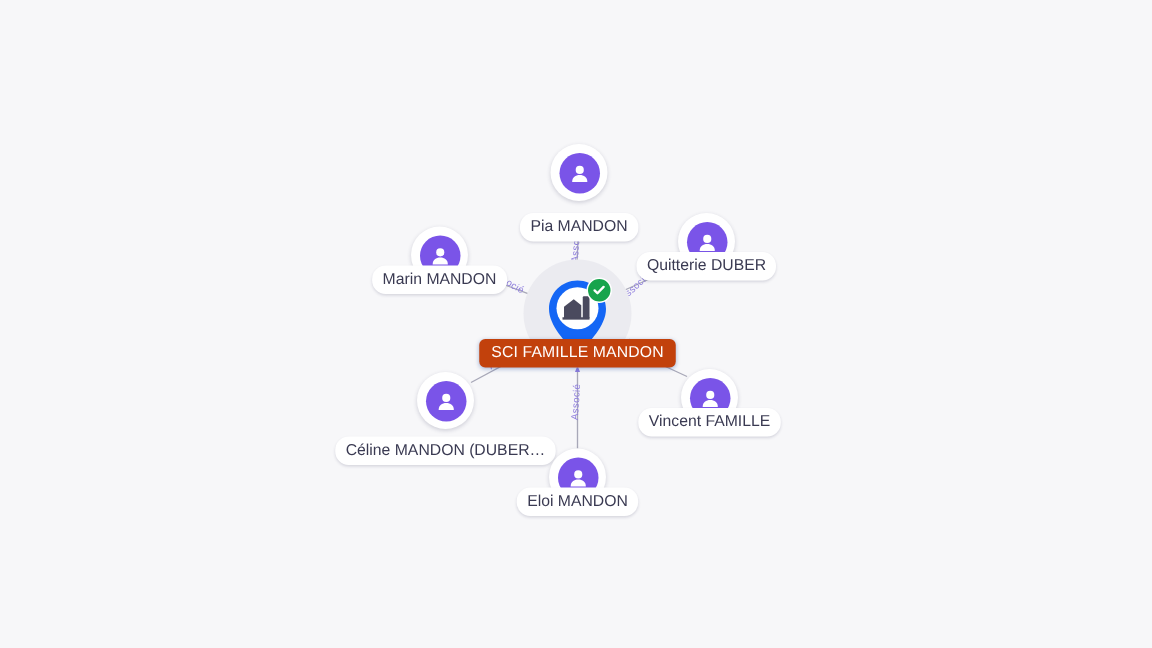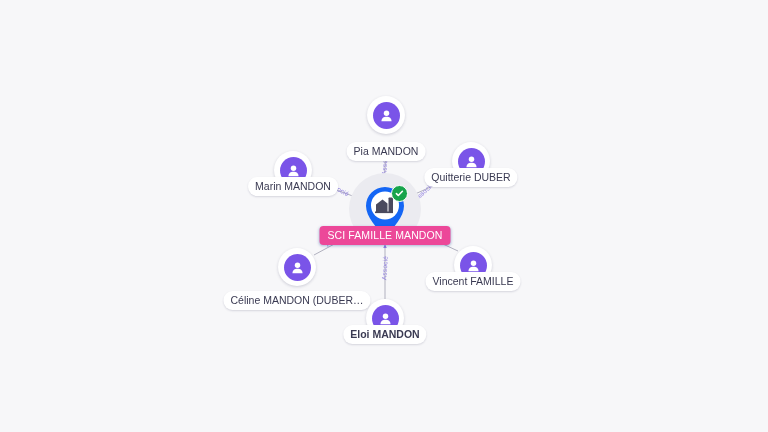--- a/index.html
+++ b/index.html
@@ -94,21 +94,21 @@
     display: flex;
     align-items: center;
     justify-content: center;
   }
   .company-label {
     position: absolute;
     left: 50%;
     top: 42px;
     transform: translateX(-50%);
     white-space: nowrap;
-    background: #ec4899;
+    background: #c2410c;
     color: #ffffff;
     font-size: 10.5px;
     line-height: 13px;
     padding: 3px 8px;
     border-radius: 4px;
     box-shadow: 0 1px 3px rgba(20,60,150,.35);
     letter-spacing: .1px;
   }
 
   
@@ -204,21 +204,21 @@
         <div class="person-ring">
           <div class="person-disc" style="background: rgb(122, 84, 232);">
             <svg width="15" height="15" viewBox="0 0 16 16">
               <circle cx="8" cy="5.6" r="2.9" fill="#ffffff"></circle>
               <path d="M2.6 14.2 C2.6 10.7 5.0 9.2 8 9.2 C11 9.2 13.4 10.7 13.4 14.2 Z" fill="#ffffff"></path>
             </svg>
           </div>
         </div>
         <div class="node-label" style="top: 26px; margin-top: 17px;">Céline MANDON (DUBER…</div>
       </div>
-      <div class="person" style="left: 385px; top: 318px; font-weight: bold;">
+      <div class="person" style="left: 385px; top: 318px;">
         <div class="person-ring">
           <div class="person-disc" style="background: rgb(122, 84, 232);">
             <svg width="15" height="15" viewBox="0 0 16 16">
               <circle cx="8" cy="5.6" r="2.9" fill="#ffffff"></circle>
               <path d="M2.6 14.2 C2.6 10.7 5.0 9.2 8 9.2 C11 9.2 13.4 10.7 13.4 14.2 Z" fill="#ffffff"></path>
             </svg>
           </div>
         </div>
         <div class="node-label" style="top: 26px;">Eloi MANDON</div>
       </div>

